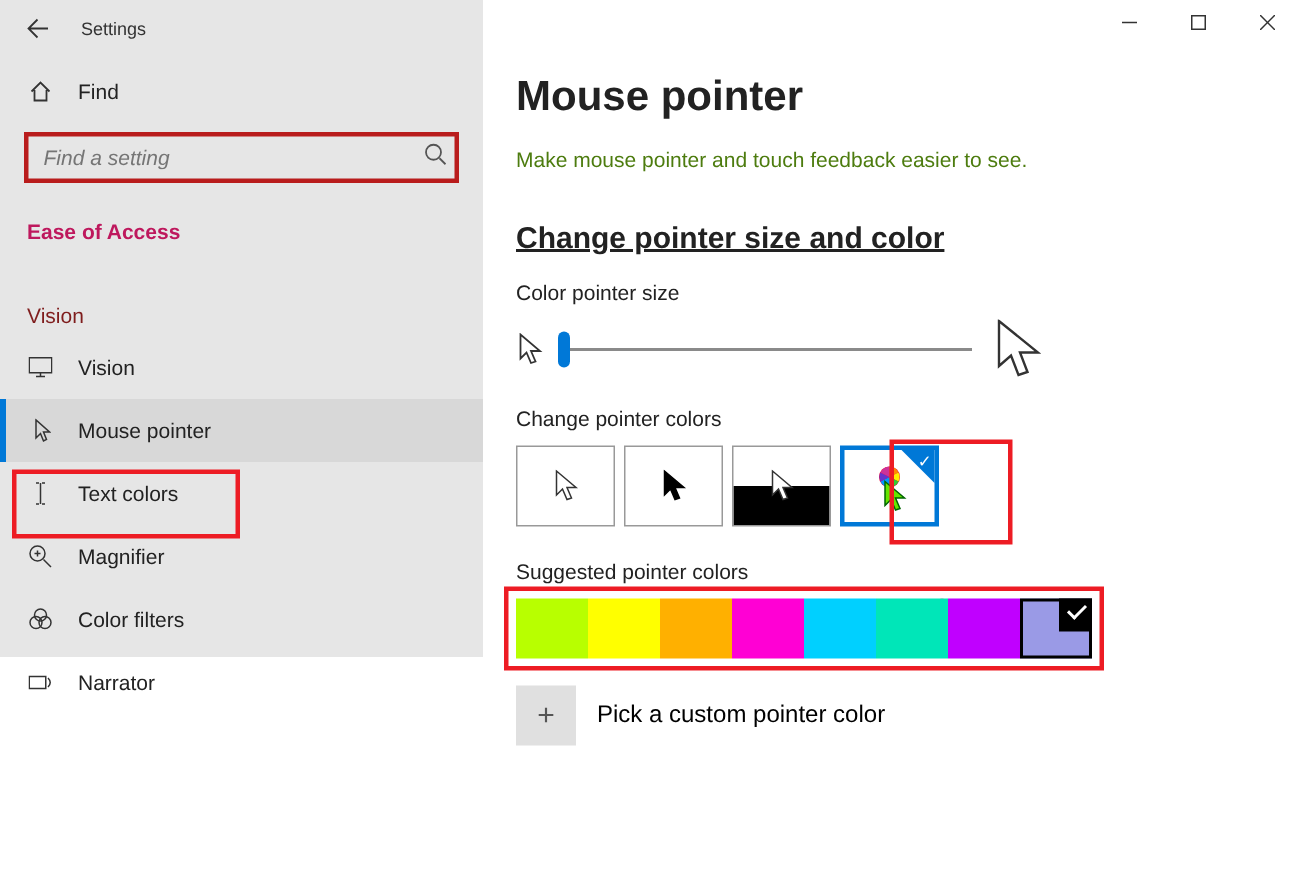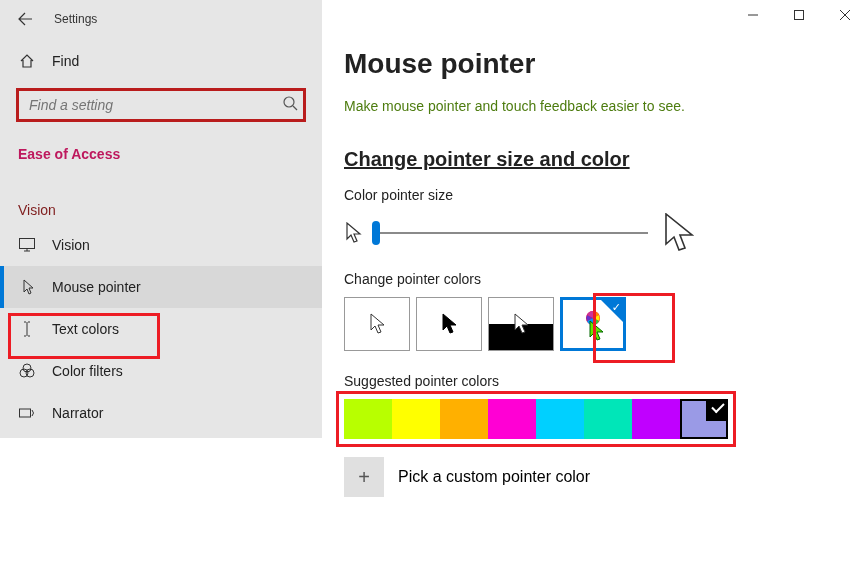--- a/index.html
+++ b/index.html
@@ -137,20 +137,31 @@
 
   <div class="nav-item">
     <span class="nav-icon">
       <svg width="10" height="16" viewBox="0 0 10 16">
           <path d="M2 1 H4 M6 1 H8 M5 1 V15 M2 15 H4 M6 15 H8" fill="none" stroke="#333"></path>
         </svg>
     </span>
     <span>Text colors</span>
   </div>
 
+  <div class="nav-item">
+    <span class="nav-icon">
+      <svg width="16" height="16" viewBox="0 0 16 16">
+          <circle cx="6" cy="6" r="5" fill="none" stroke="#333"></circle>
+          <line x1="10" y1="10" x2="15" y2="15" stroke="#333"></line>
+          <line x1="4" y1="6" x2="8" y2="6" stroke="#333"></line>
+          <line x1="6" y1="4" x2="6" y2="8" stroke="#333"></line>
+        </svg>
+    </span>
+    <span>Magnifier</span>
+  </div>
 
   <div class="nav-item">
     <span class="nav-icon">
       <svg width="16" height="16" viewBox="0 0 16 16">
           <circle cx="8" cy="5" r="4" fill="none" stroke="#333"></circle>
           <circle cx="5" cy="10" r="4" fill="none" stroke="#333"></circle>
           <circle cx="11" cy="10" r="4" fill="none" stroke="#333"></circle>
         </svg>
     </span>
     <span>Color filters</span>

